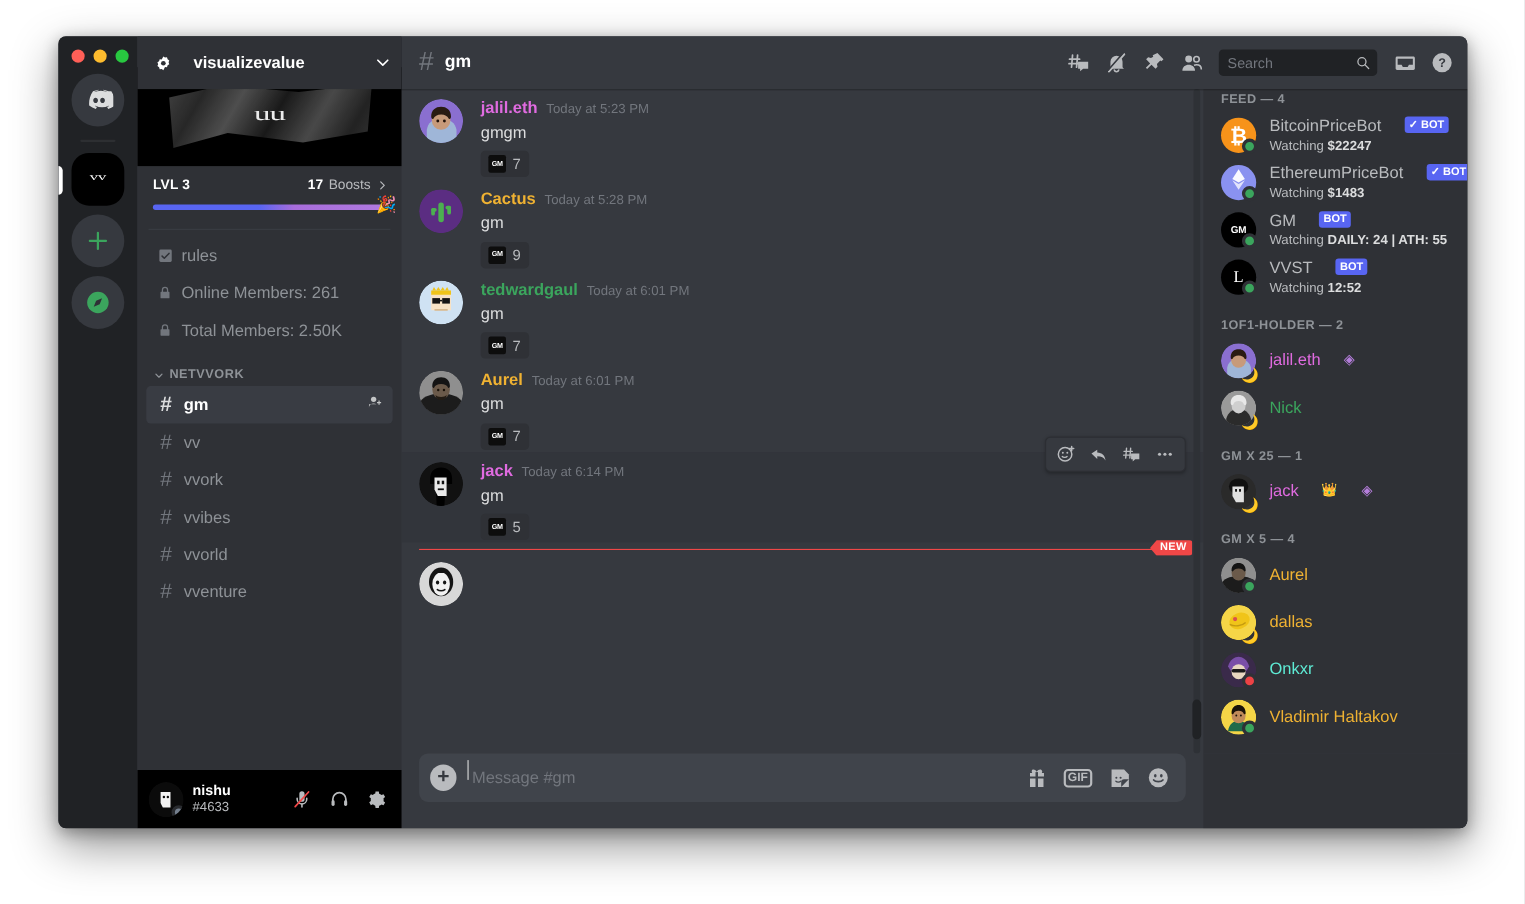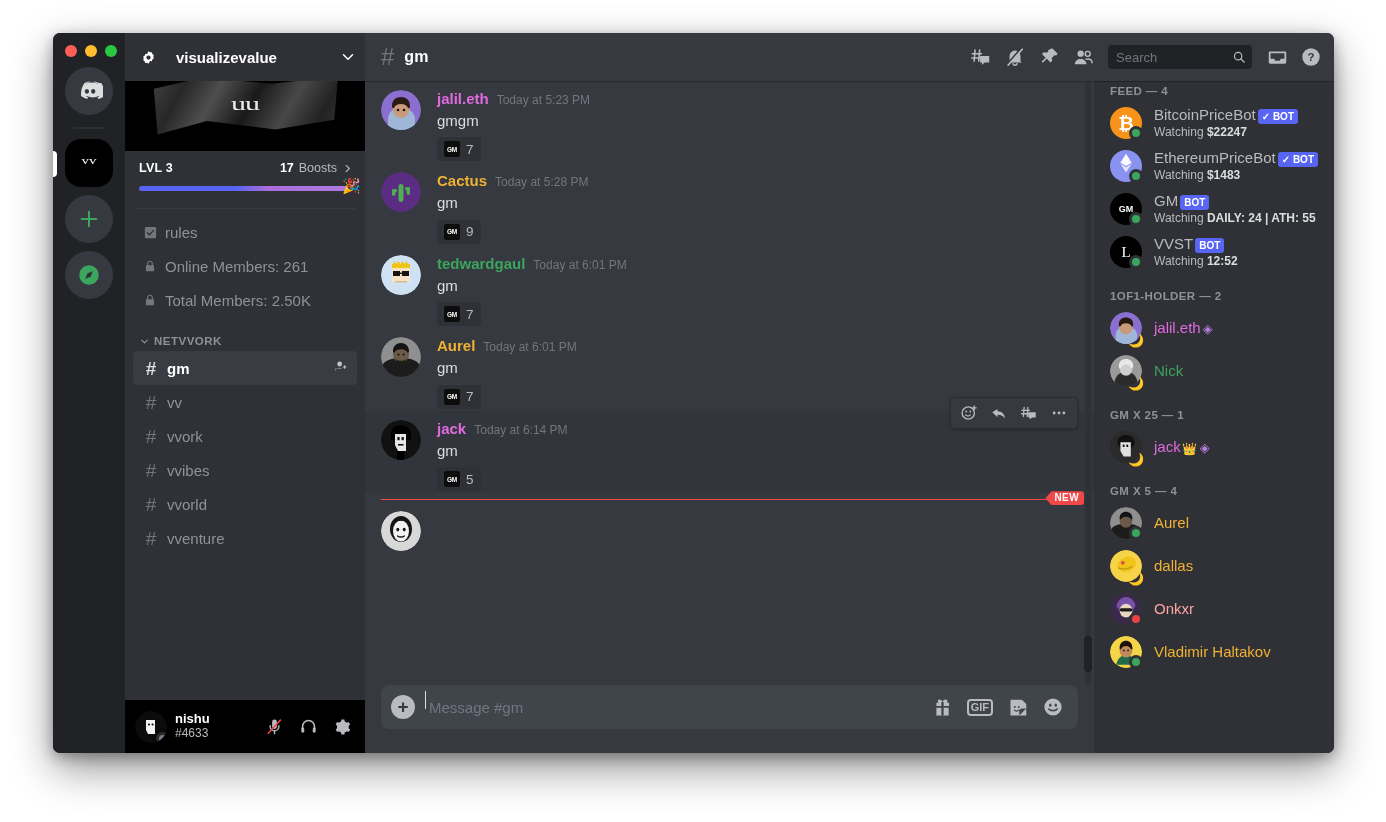--- a/index.html
+++ b/index.html
@@ -240,21 +240,21 @@
   }
   .mem-av .inner { width: 32px; height: 32px; border-radius: 50%; overflow: hidden; display:flex; align-items:center; justify-content:center;}
   .mem-dot {
     position: absolute; right: -1px; bottom: -1px; width: 14px; height: 14px;
     border-radius: 50%; border: 3px solid #2f3136;
   }
   .mem-moon {
     position: absolute; right: -3px; bottom: -3px; font-size: 13px; line-height: 1;
   }
   .mem-info { min-width: 0; line-height: 1.2; }
-  .mem-name { font-size: 15px; display: flex; align-items: flex-end; gap: 2px; white-space: nowrap; }
+  .mem-name { font-size: 15px; display: flex; align-items: flex-start; gap: 21px; white-space: nowrap; }
   .mem-sub { color: #b9bbbe; font-size: 12px; white-space: nowrap; margin-top: 1px; }
   .mem-sub b { color: #dcddde; font-weight: bold; }
   .bot-tag {
     background: #5865f2; color: #fff; font-size: 10px; font-weight: bold;
     border-radius: 3px; padding: 1px 4px; line-height: 1.3; display: flex; align-items: center; gap: 2px;
   }
   .gem { color: #b57edc; font-size: 13px; }
   .crown { font-size: 12px; }
 </style>
 </head>
@@ -864,21 +864,21 @@
                 <svg width="32" height="32" viewBox="0 0 40 40">
                   <circle cx="20" cy="20" r="20" fill="#3a2a4a"></circle>
                   <path d="M8 16c2-8 8-11 12-11s10 3 12 11l-3 5H11z" fill="#7a4fa8"></path>
                   <ellipse cx="20" cy="22" rx="8" ry="8.5" fill="#e8d7c0"></ellipse>
                   <rect x="12" y="19" width="16" height="4" rx="2" fill="#1a1a1a"></rect>
                 </svg>
               </div>
               <span class="mem-dot" style="background:#ed4245"></span>
             </div>
             <div class="mem-info">
-              <div class="mem-name" style="color:#fca5a5">
+              <div class="mem-name" style="color:#5eead4">
                 <span>Onkxr</span>
               </div>
             </div>
           </div>
           <div class="mem-row">
             <div class="mem-av">
               <div class="inner">
                 <svg width="32" height="32" viewBox="0 0 40 40">
                   <circle cx="20" cy="20" r="20" fill="#f5d547"></circle>
                   <path d="M8 36c1-8 6-12 12-12s11 4 12 12z" fill="#1f6b4a"></path>

